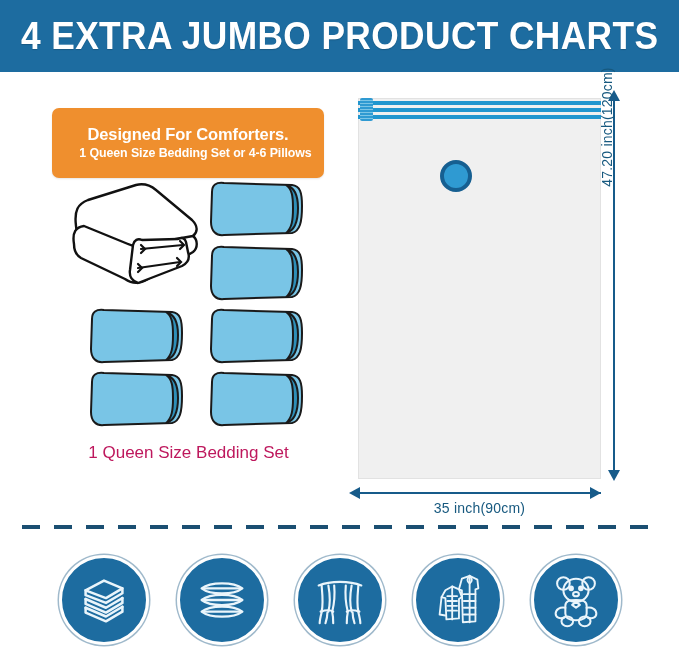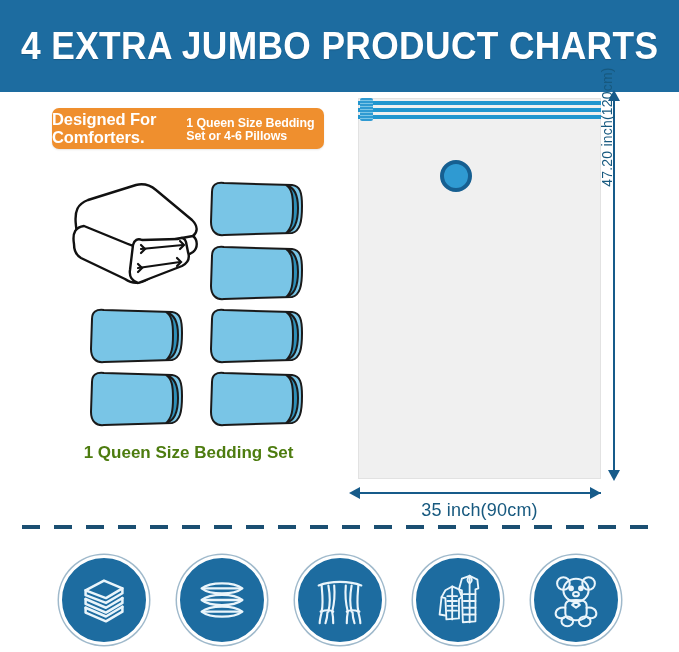--- a/index.html
+++ b/index.html
@@ -6,43 +6,43 @@
   html, body {
     width: 679px; height: 652px;
     background: #ffffff;
     font-family: "Liberation Sans", sans-serif;
     overflow: hidden;
   }
   #page { position: relative; width: 679px; height: 652px; background: #fff; }
 
   
   .banner {
-    position: absolute; left: 0; top: 0; width: 679px; height: 92px;
+    position: absolute; left: 0; top: 0; width: 679px; height: 72px;
     background: #1d6ca0;
     display: flex; align-items: center; justify-content: center;
   }
   .banner-title {
     color: #ffffff;
     font-family: "Liberation Sans Narrow", "Liberation Sans", sans-serif;
     font-size: 38px; font-weight: 700;
     letter-spacing: 0.4px;
     transform: scaleX(0.93);
     white-space: nowrap;
     text-shadow: 0 1px 1px rgba(0,0,0,0.18);
   }
 
   
   .left-panel { position: absolute; left: 0; top: 72px; width: 345px; height: 440px; }
 
   .badge {
     position: absolute; left: 52px; top: 36px;
-    width: 272px; height: 41px;
+    width: 272px; height: 70px;
     background: #ef8f2e;
     border-radius: 7px;
-    display: flex; flex-direction: row;
+    display: flex; flex-direction: column;
     align-items: center; justify-content: center;
     box-shadow: 0 1px 2px rgba(0,0,0,0.10);
   }
   .badge-title {
     color: #ffffff; font-size: 16.5px; font-weight: 700;
     letter-spacing: -0.1px; line-height: 1.05;
   }
   .badge-sub {
     color: #ffffff; font-size: 12.4px; font-weight: 700;
     margin-top: 3px; letter-spacing: -0.1px; line-height: 1.05; margin-left: 15px;
@@ -52,21 +52,21 @@
   .items { position: absolute; left: 0; top: 100px; width: 345px; height: 250px; }
 
   .bedding-set { position: absolute; left: 62px; top: 10px; width: 142px; height: 118px; }
 
   .pillow { position: absolute; }
   .pillow svg { display: block; width: 100%; height: 100%; }
 
   .caption {
     position: absolute; left: 0; top: 370px; width: 345px;
     text-align: center;
-    color: #4d7c0f; font-size: 17px; font-weight: 700; line-height: 1.35; padding-left: 32px;
+    color: #be185d; font-size: 17px; font-weight: 400; line-height: 1.35; padding-left: 32px;
   }
 
   
   .bag-area { position: absolute; left: 345px; top: 72px; width: 334px; height: 440px; }
 
   .bag-body {
     position: absolute; left: 13px; top: 26px;
     width: 243px; height: 381px;
     background: #f0f0f0;
     border: 1px solid #e2e2e2;
@@ -110,21 +110,21 @@
 
   .dim-h { position: absolute; left: 13px; top: 420px; width: 243px; height: 2px; background: #175b8a; }
   .arrow-left, .arrow-right {
     position: absolute; top: 415px; width: 0; height: 0;
     border-top: 6px solid transparent; border-bottom: 6px solid transparent;
   }
   .arrow-left { left: 4px; border-right: 11px solid #175b8a; }
   .arrow-right { left: 245px; border-left: 11px solid #175b8a; }
   .dim-h-label {
     position: absolute; left: 13px; top: 428px; width: 243px;
-    text-align: center; color: #17597f; font-size: 18px; letter-spacing: 0.2px;
+    text-align: center; color: #17597f; font-size: 14px; letter-spacing: 0.2px;
   }
 
   
   .divider {
     position: absolute; left: 22px; top: 525px; width: 635px; height: 4px;
     background-image: linear-gradient(90deg,#1b4f72 0 18px, transparent 18px 32px);
     background-size: 32px 4px;
     background-repeat: repeat-x;
   }
 

